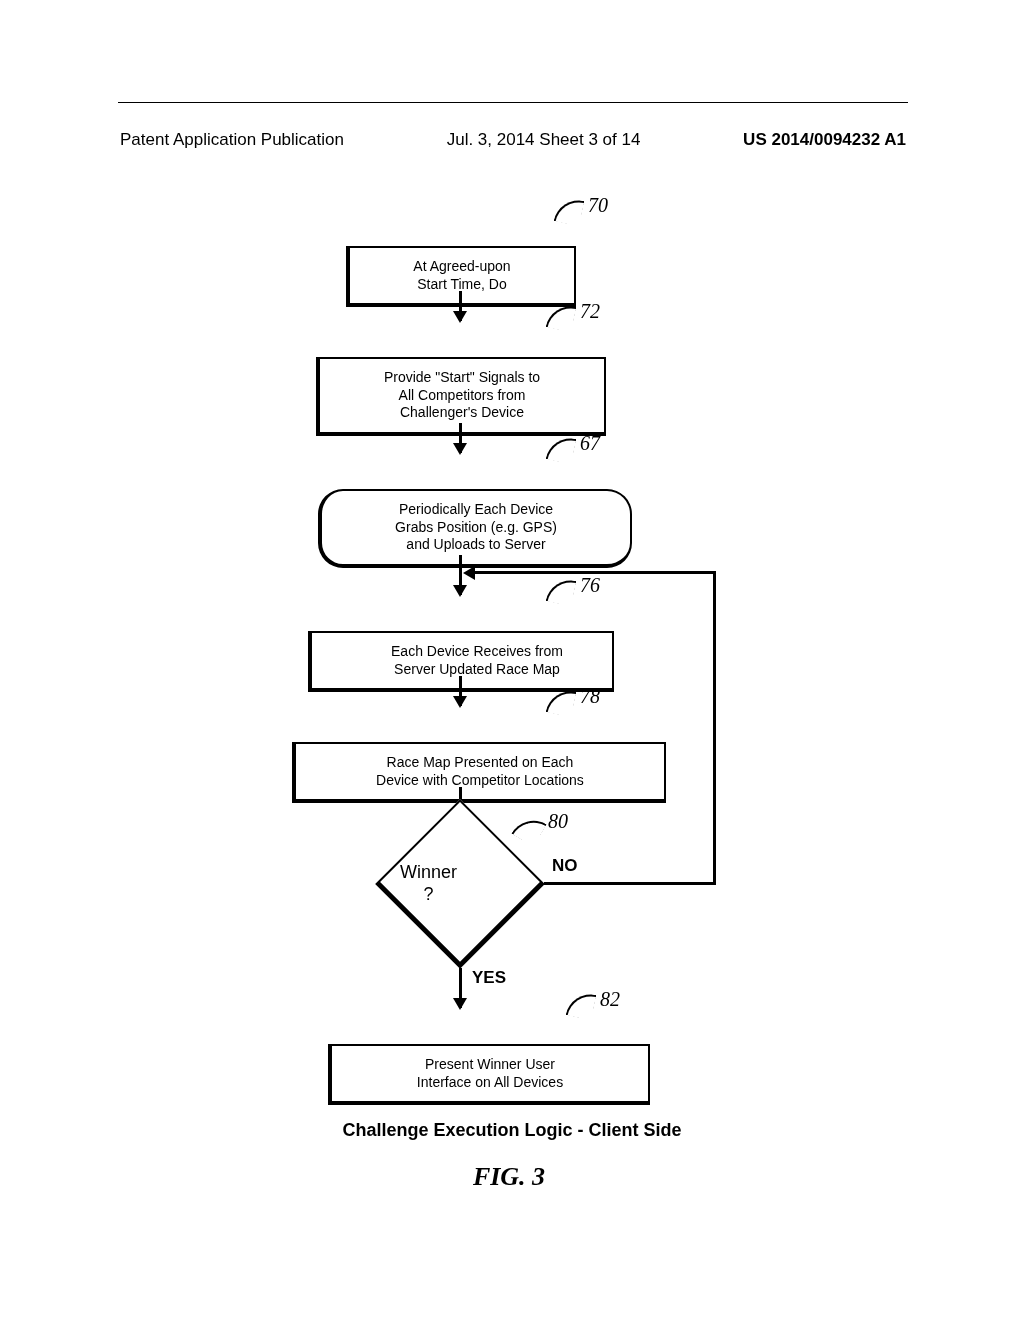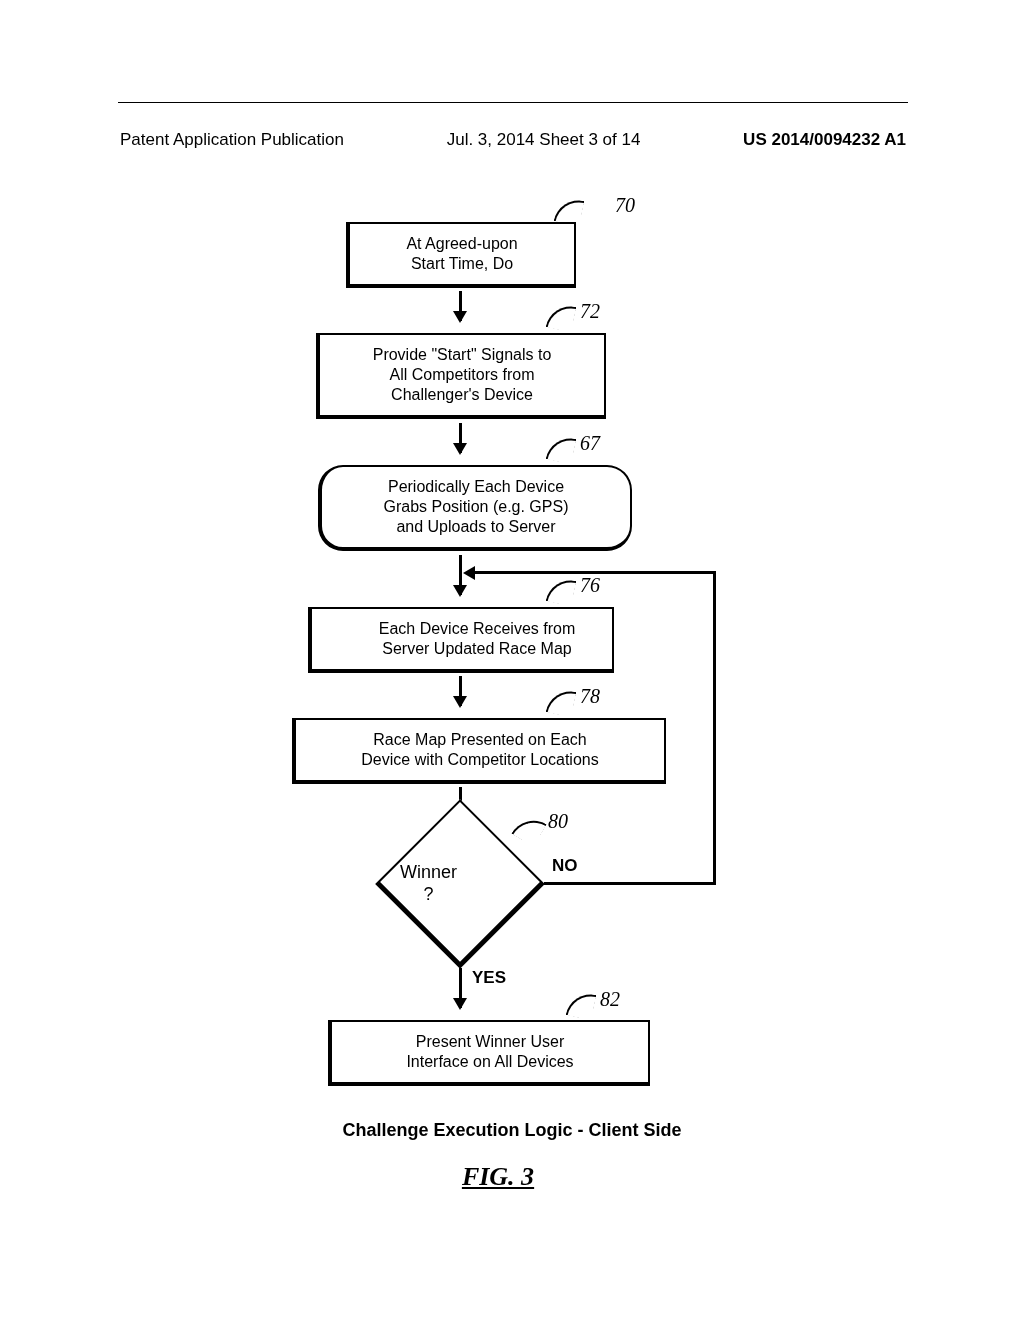--- a/index.html
+++ b/index.html
@@ -34,23 +34,24 @@
     background: #000;
   }
 
   .box {
     position: absolute;
     border: 2px solid #000;
     border-left-width: 4px;
     border-bottom-width: 4px;
     background: #fff;
     text-align: center;
-    font-size: 16px;
+    font-size: 14px;
     line-height: 1.25;
     padding: 10px 8px;
+    margin-top: 24px;
   }
 
   .ref {
     position: absolute;
     font-style: italic;
     font-family: "Times New Roman", serif;
     font-size: 20px;
   }
 
   .caption {
@@ -155,21 +156,21 @@
   <span class="center">Jul. 3, 2014  Sheet 3 of 14</span>
   <span class="right">US 2014/0094232 A1</span>
 </div>
 <div class="rule"></div>
 
 <div class="box" style="left:346px; top:222px; width:230px;">
   <span style="white-space:pre-line;">At Agreed-upon
 Start Time, Do</span>
 </div>
 <div class="leader" style="left:556px; top:198px;"></div>
-<div class="ref" style="left:588px; top:194px;margin-left:27px;">70</div>
+<div class="ref" style="left:588px; top:194px;">70</div>
 
 <div class="arrow-v" style="left:459px; top:291px; height:30px;"></div>
 
 <div class="box" style="left:316px; top:333px; width:290px;">
   <span style="white-space:pre-line;">Provide "Start" Signals to
 All Competitors from
 Challenger's Device</span>
 </div>
 <div class="leader" style="left:548px; top:304px;"></div>
 <div class="ref" style="left:580px; top:300px;">72</div>
@@ -225,13 +226,13 @@
 <div class="decision-label" style="left:472px; top:968px;">YES</div>
 
 <div class="box" style="left:328px; top:1020px; width:322px;">
   <span style="white-space:pre-line;">Present Winner User
 Interface on All Devices</span>
 </div>
 <div class="leader" style="left:568px; top:992px;"></div>
 <div class="ref" style="left:600px; top:988px;">82</div>
 
 <div class="caption" style="left:0; width:1024px; top:1120px;">Challenge Execution Logic - Client Side</div>
-<div class="fig" style="left:0; width:996px; top:1162px;text-decoration:underline;">FIG. 3</div>
+<div class="fig" style="left:11px; width:996px; top:1162px;">FIG. 3</div>
 
 </body></html>

